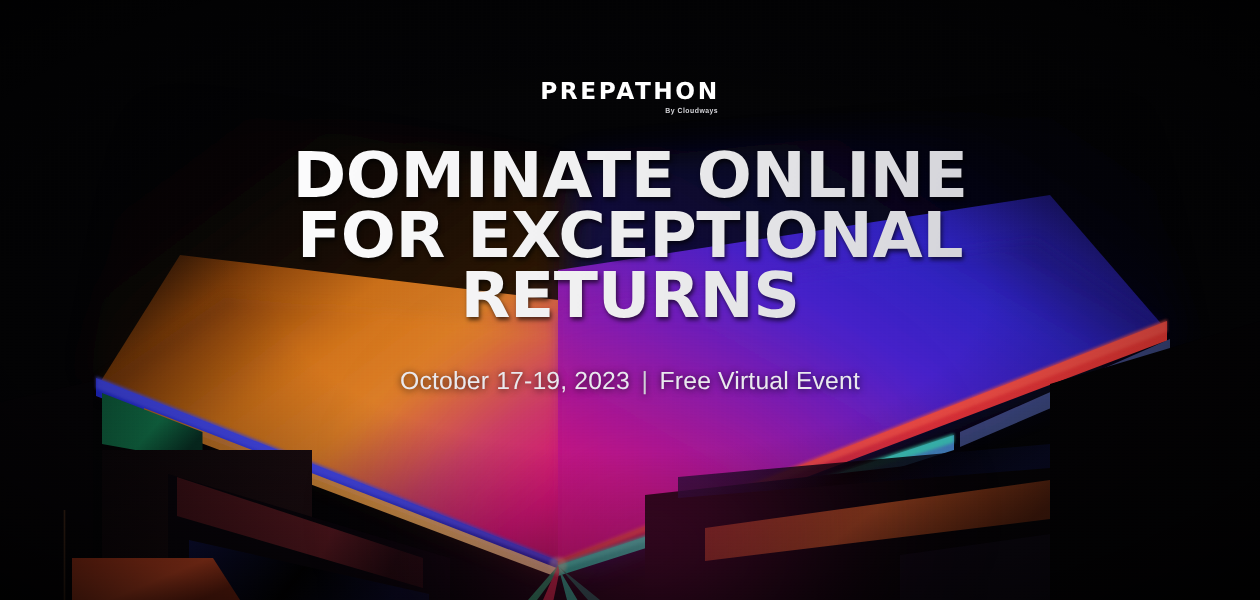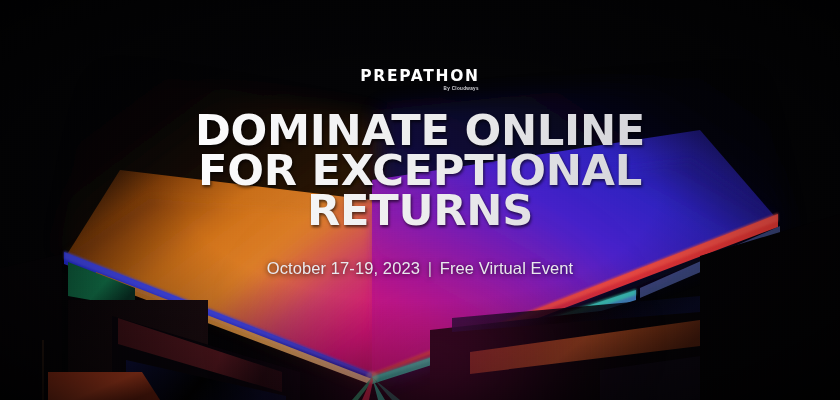--- a/index.html
+++ b/index.html
@@ -56,21 +56,21 @@
     pointer-events: none;
   }
 
   
   .content {
     position: relative;
     z-index: 6;
     width: 100%;
     height: 100%;
     text-align: center;
-    padding-top: 69px;
+    padding-top: 54px;
   }
 
   
   .logo-wrap { display: inline-block; text-align: center; line-height: 1; }
   .logo-word {
     font-family: "DejaVu Sans", sans-serif;
     font-size: 15.5px;
     font-weight: 700;
     letter-spacing: 1.7px;
     color: #ffffff;

